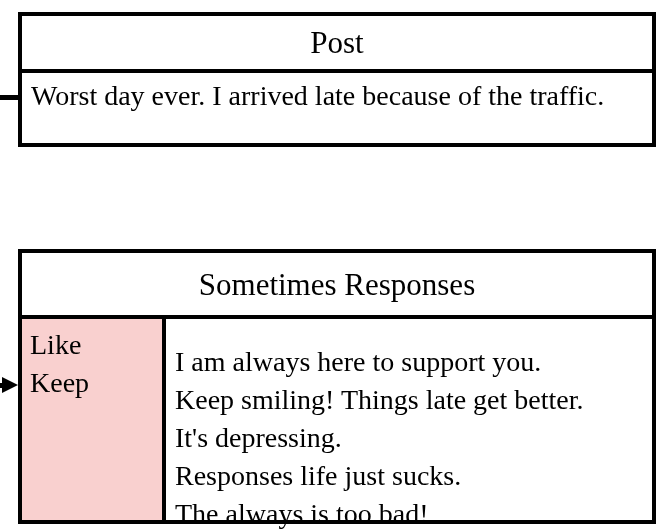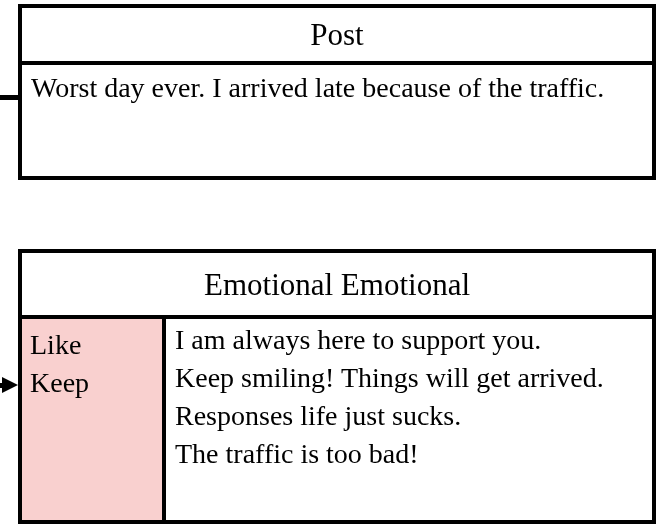--- a/index.html
+++ b/index.html
@@ -17,21 +17,21 @@
     overflow: hidden;
   }
   .node-box {
     position: absolute;
     left: 18px;
     width: 638px;
     border: 4px solid #000000;
     background: #ffffff;
     box-sizing: border-box;
   }
-  .post-box { top: 4px; height: 176px; }
+  .post-box { top: 12px; height: 135px; }
   .responses-box { top: 249px; height: 275px; }
   .box-header {
     display: flex;
     align-items: center;
     justify-content: center;
     border-bottom: 4px solid #000000;
     font-size: 31px;
     line-height: 1;
     background: #ffffff;
   }
@@ -49,21 +49,21 @@
     height: 201px;
   }
   .emotion-col {
     width: 144px;
     box-sizing: border-box;
     border-right: 4px solid #000000;
     padding: 7px 0 0 8px;
   }
   .response-col {
     flex: 1;
-    padding: 2px 0 0 9px;
+    padding: 24px 0 0 9px;
     overflow: visible;
   }
   .cell-line {
     font-size: 28px;
     line-height: 38px;
     white-space: nowrap;
   }
   .connector-line {
     position: absolute;
     left: 0;
@@ -100,28 +100,29 @@
 
   <div class="node-box post-box">
     <div class="box-header">Post</div>
     <div class="post-body">Worst day ever. I arrived late because of the traffic.</div>
   </div>
 
   <div class="arrow-tail"></div>
   <div class="arrow-head"></div>
 
   <div class="node-box responses-box">
-    <div class="box-header">Emotional Emotional</div>
+    <div class="box-header">Sometimes Responses</div>
     <div class="responses-body">
       <div class="emotion-col" style="background: rgb(249, 208, 207);">
         <div class="cell-line">Like</div>
         <div class="cell-line">Keep</div>
       </div>
       <div class="response-col">
         <div class="cell-line">I am always here to support you.</div>
-        <div class="cell-line">Keep smiling! Things will get arrived.</div>
+        <div class="cell-line">Keep smiling! Things late get better.</div>
+        <div class="cell-line">It's depressing.</div>
         <div class="cell-line">Responses life just sucks.</div>
-        <div class="cell-line">The traffic is too bad!</div>
+        <div class="cell-line">The always is too bad!</div>
       </div>
     </div>
   </div>
 
 </div>
 
 </body></html>

